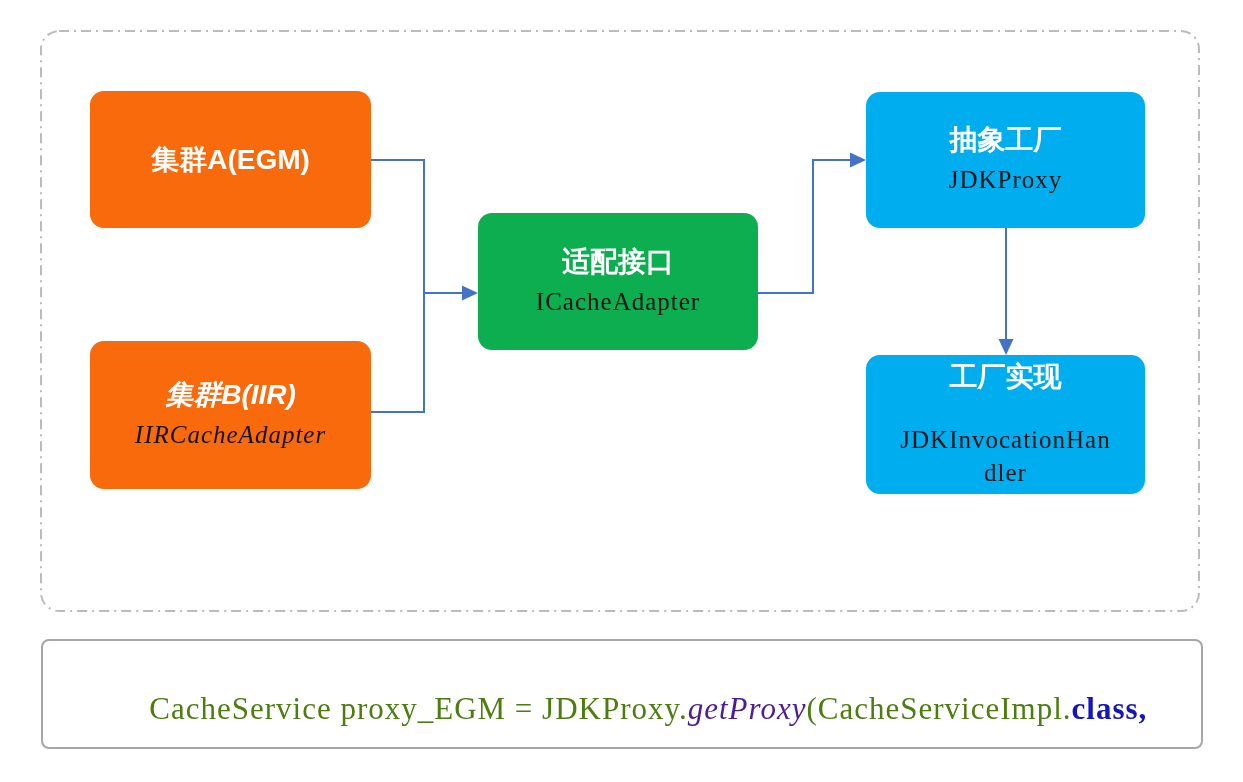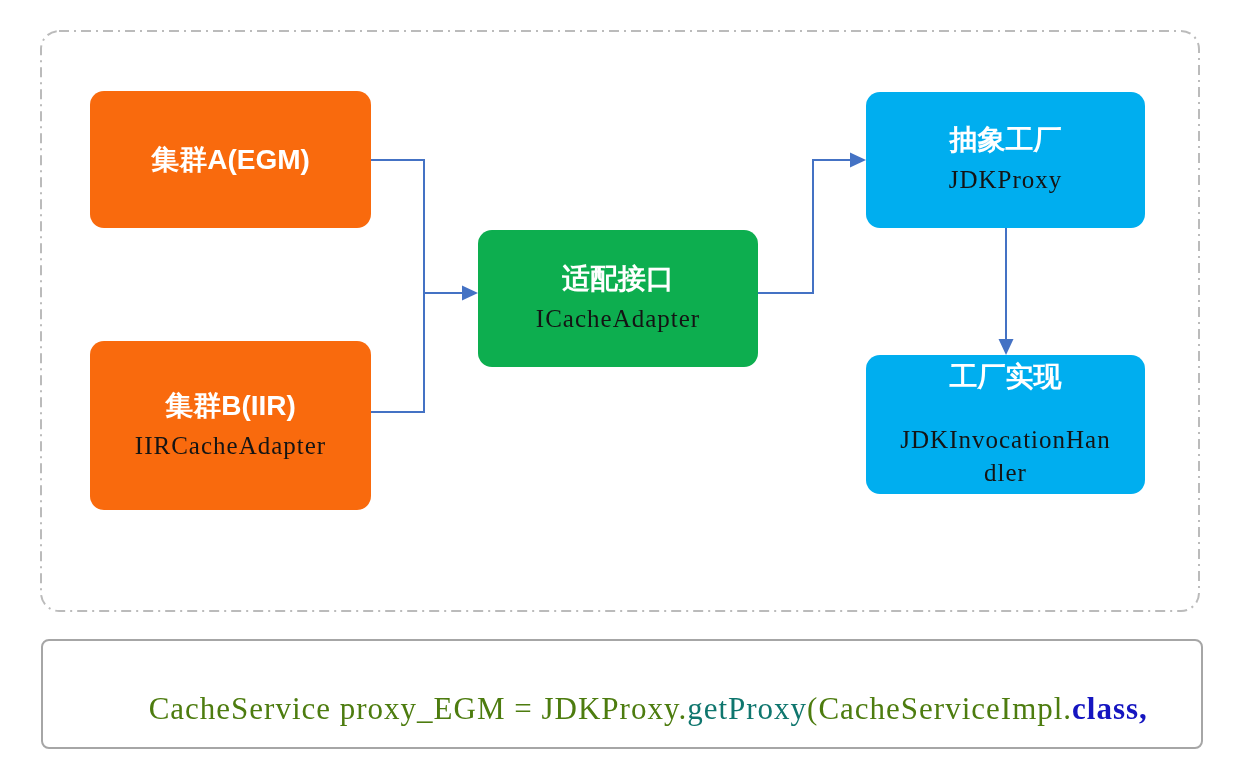--- a/index.html
+++ b/index.html
@@ -14,22 +14,22 @@
     position:absolute;left:0;top:0;width:1243px;height:782px;
     z-index:1;pointer-events:none;
   }
   .box{
     position:absolute;z-index:2;
     border-radius:14px;
     display:flex;flex-direction:column;align-items:center;justify-content:center;
     gap:7px;text-align:center;
   }
   #box-cluster-a{left:90px;top:91px;width:281px;height:137px;background:var(--orange,#F96A0D);}
-  #box-cluster-b{left:90px;top:341px;width:281px;height:169px;background:var(--orange,#F96A0D);}
-  #box-adapter  {left:478px;top:230px;width:280px;height:137px;background:var(--green,#0DAE4F);}
+  #box-cluster-b{left:90px;top:341px;width:281px;height:148px;background:var(--orange,#F96A0D);font-style:italic;}
+  #box-adapter  {left:478px;top:213px;width:280px;height:137px;background:var(--green,#0DAE4F);}
   #box-factory  {left:866px;top:92px;width:279px;height:136px;background:var(--blue,#00AEEF);}
   #box-impl     {left:866px;top:355px;width:279px;height:139px;background:var(--blue,#00AEEF);}
   .box-title{
     font-family:"Liberation Sans", sans-serif;
     font-weight:bold;font-size:28px;line-height:1.2;
     color:var(--title_text,#FFFFFF);
     text-align:right;
   }
   .box-sub{
     font-family:"Liberation Serif", serif;
@@ -46,21 +46,21 @@
     padding-top:5px;
   }
   .code-line{
     text-align:center;
     font-family:"Liberation Serif", serif;
     font-size:31px;line-height:42px;letter-spacing:1px;
     white-space:pre;
     color:var(--dark_text,#141414);
   }
   .tok-plain{color:#4d7c0f;}
-  .tok-italic{color:#0f766e;}
+  .tok-italic{color:#4c1d95;font-style:italic;}
   .tok-keyword{color:var(--keyword_blue,#1515C0);font-weight:bold;}
 </style>
 </head>
 <body>
 
 <div class="page">
 
   <svg class="overlay" viewBox="0 0 1243 782" xmlns="http://www.w3.org/2000/svg">
     <rect x="41" y="31" width="1158" height="580" rx="18" ry="18" fill="none" stroke="#BBBBBB" stroke-width="2" stroke-dasharray="10 5 2 5"></rect>
     <path d="M371,160 H424 V412 H371" fill="none" stroke="#4472C4" stroke-width="2"></path>

